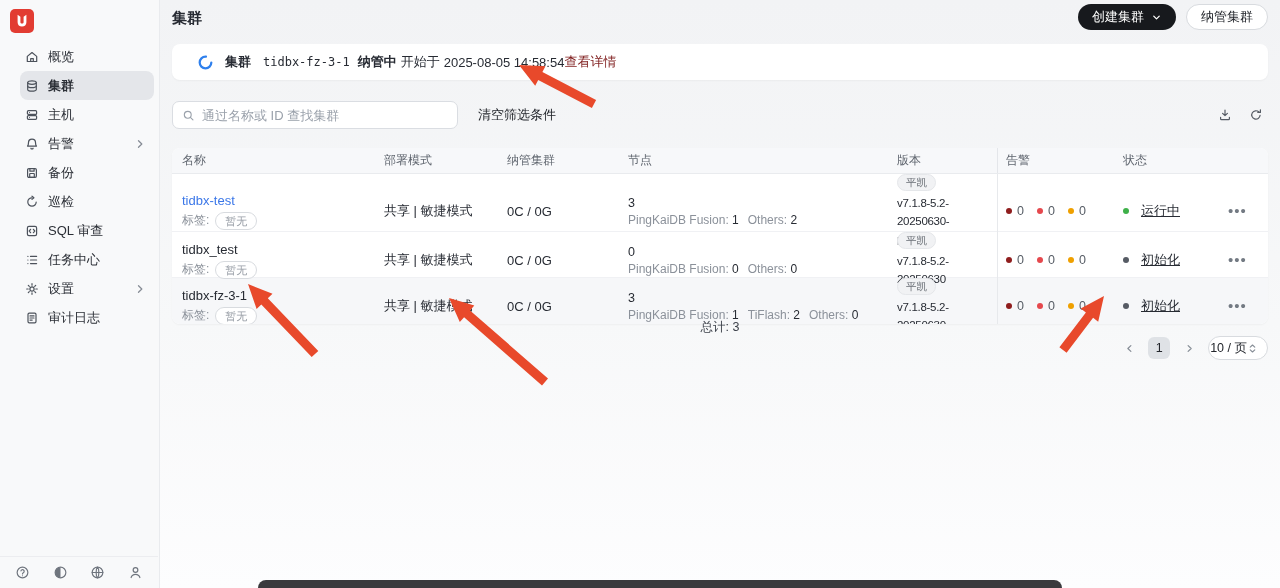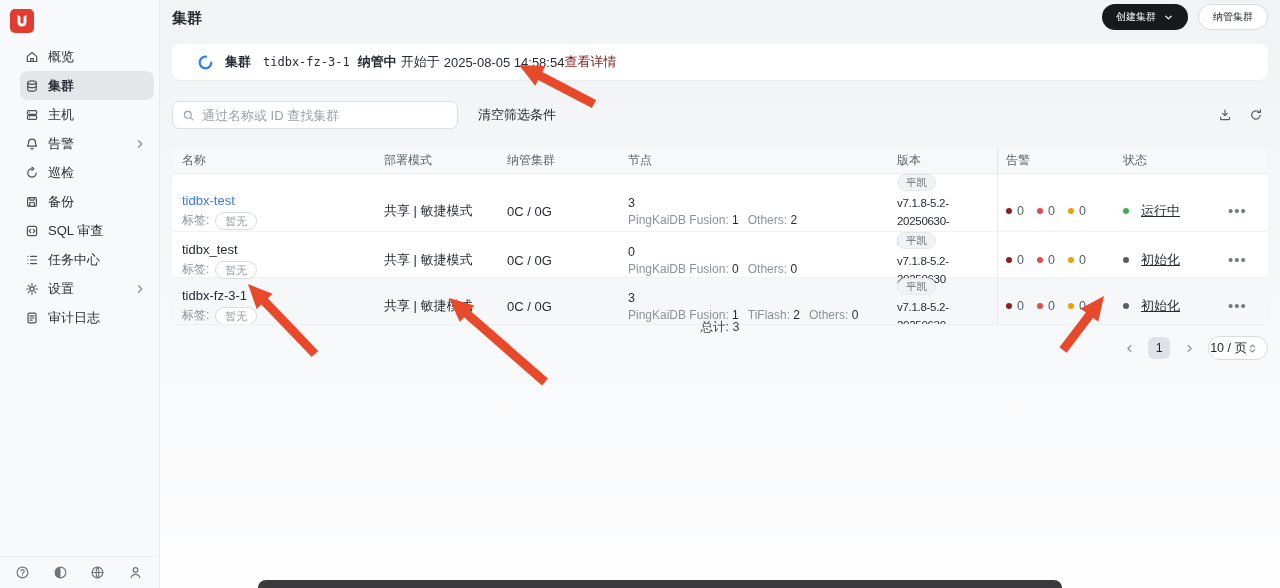--- a/index.html
+++ b/index.html
@@ -19,21 +19,21 @@
   .mi-ch { margin-left:auto; color:#878d96; display:inline-flex; }
   .mi-ch svg { width:12px; height:12px; }
   .side-foot { position:absolute; left:0; right:1px; bottom:0; height:32px; border-top:1px solid #ecedf0; display:flex; align-items:center; justify-content:space-between; padding:0 15px; color:#6f757e; }
   .side-foot .fic { width:15px; height:15px; display:inline-flex; cursor:pointer; }
   .side-foot svg { width:15px; height:15px; }
 
   
   .main { position:absolute; left:160px; top:0; width:1120px; height:588px; background:linear-gradient(180deg,#f2f3f5 0%,#f7f8f9 55%,#fdfdfe 100%); }
   .page-title { position:absolute; left:12px; top:9px; font-size:15px; font-weight:bold; }
   .top-actions { position:absolute; right:12px; top:4px; display:flex; gap:10px; }
-  .btn { height:26px; border-radius:14px; font-size:10px; display:inline-flex; align-items:center; padding:0 14px; cursor:pointer; white-space:nowrap; }
+  .btn { height:26px; border-radius:14px; font-size:13px; display:inline-flex; align-items:center; padding:0 14px; cursor:pointer; white-space:nowrap; }
   .btn-dark { background:#17191d; color:#fff; gap:7px; }
   .btn-dark svg { width:11px; height:11px; }
   .btn-light { background:#fff; color:#23262c; border:1px solid #d8dbdf; }
 
   .banner { position:absolute; left:12px; top:44px; width:1096px; height:36px; background:#fff; border-radius:8px; box-shadow:0 1px 2px rgba(20,24,31,.04); display:flex; align-items:center; padding:0 14px; font-size:13px; }
   .spinner { width:15px; height:15px; margin:0 12px 0 12px; animation:spin 1s linear infinite; flex:none; }
   @keyframes spin { to { transform:rotate(360deg);} }
   .banner b { font-weight:bold; }
   .banner .mono { font-family:"DejaVu Sans Mono","Liberation Mono",monospace; font-size:12px; margin:0 8px; }
   .banner .sp { margin:0 4px 0 0; }
@@ -147,36 +147,36 @@
         <span class="mi-ch">
             <svg viewBox="0 0 12 12" fill="none" stroke="currentColor" stroke-width="1.3" stroke-linecap="round" stroke-linejoin="round">
               <path d="M4.5 2.8 7.8 6l-3.3 3.2"></path>
             </svg>
           </span>
       </div>
 
       <div class="mi">
         <span class="mi-ic">
             <svg viewBox="0 0 14 14" fill="none" stroke="currentColor" stroke-width="1.2" stroke-linecap="round" stroke-linejoin="round">
-              <path d="M11.2 7A4.2 4.2 0 1 1 7 2.8"></path>
-              <path d="M7 1.2 8.9 2.8 7 4.4"></path>
-            </svg>
-          </span>
-        <span class="mi-lb">巡检</span>
-      </div>
-
-      <div class="mi">
-        <span class="mi-ic">
-            <svg viewBox="0 0 14 14" fill="none" stroke="currentColor" stroke-width="1.2" stroke-linecap="round" stroke-linejoin="round">
               <rect x="2.6" y="2.6" width="8.8" height="8.8" rx="1.3"></rect>
               <path d="M4.9 2.6v2.6h4.2V2.6"></path>
               <rect x="4.7" y="7.5" width="4.6" height="3.9" rx=".5"></rect>
             </svg>
           </span>
         <span class="mi-lb">备份</span>
+      </div>
+
+      <div class="mi">
+        <span class="mi-ic">
+            <svg viewBox="0 0 14 14" fill="none" stroke="currentColor" stroke-width="1.2" stroke-linecap="round" stroke-linejoin="round">
+              <path d="M11.2 7A4.2 4.2 0 1 1 7 2.8"></path>
+              <path d="M7 1.2 8.9 2.8 7 4.4"></path>
+            </svg>
+          </span>
+        <span class="mi-lb">巡检</span>
       </div>
 
       <div class="mi">
         <span class="mi-ic">
             <svg viewBox="0 0 14 14" fill="none" stroke="currentColor" stroke-width="1.2" stroke-linecap="round" stroke-linejoin="round">
               <rect x="2.4" y="2.4" width="9.2" height="9.2" rx="1.6"></rect>
               <path d="M5.6 5.3 4.2 7l1.4 1.7M8.4 5.3 9.8 7 8.4 8.7"></path>
             </svg>
           </span>
         <span class="mi-lb">SQL 审查</span>

